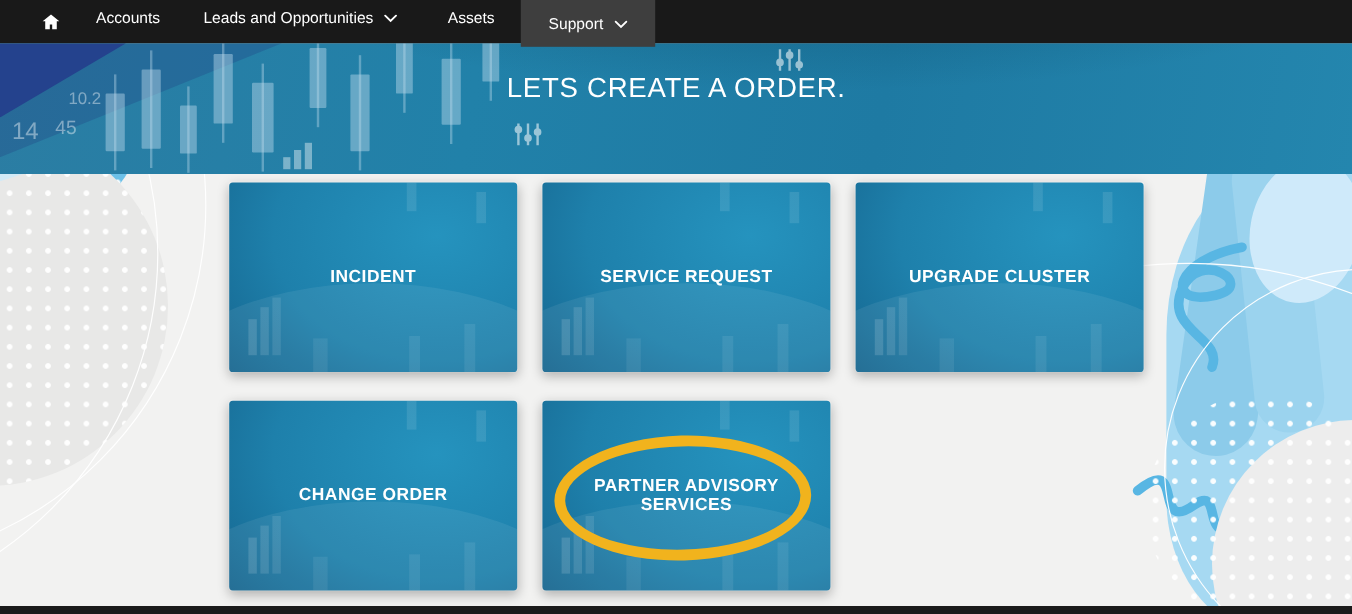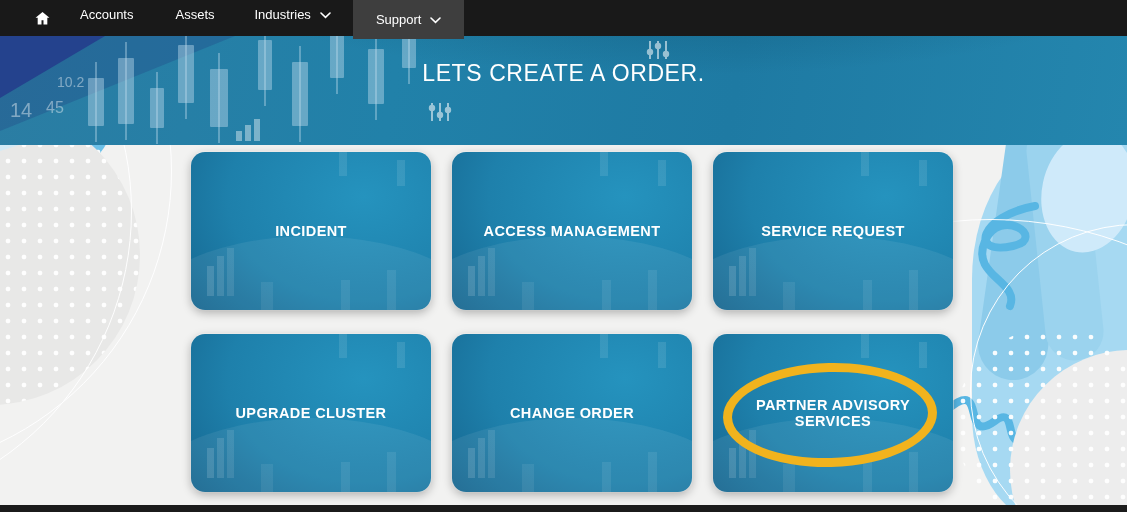--- a/index.html
+++ b/index.html
@@ -58,21 +58,21 @@
   .hair2{position:absolute;left:96px;top:-8px;width:58px;height:240px;background:#9bd3ee;border-radius:40px;transform:rotate(-6deg);}
   .face{position:absolute;left:102px;top:2px;width:92px;height:122px;background:#cfeafa;border-radius:50%;transform:rotate(12deg);}
   .script-svg{position:absolute;left:0;top:55px;}
   .dots-blob{position:absolute;left:15px;top:200px;width:185px;height:190px;border-radius:50% 42% 12% 50%;}
   .gray-circle-right{left:70px;top:221px;width:240px;height:240px;background-color:#ededed;}
   .ringR1{left:-330px;top:90px;width:760px;height:760px;}
   .ringR2{left:30px;top:95px;width:330px;height:330px;}
   
   .grid{position:absolute;left:191px;top:152px;display:grid;grid-template-columns:repeat(3,240px);
         grid-auto-rows:158px;column-gap:21px;row-gap:24px;z-index:10;}
-  .tile{position:relative;border-radius:14px;overflow:visible;cursor:pointer;
+  .tile{position:relative;border-radius:3px;overflow:visible;cursor:pointer;
     background:radial-gradient(135% 155% at 72% 28%, #2593be 0%, #1e80ab 42%, #135e87 78%, #0f5278 100%);
     box-shadow:0 3px 10px rgba(0,0,0,0.28), 0 0 0 1px rgba(255,255,255,0.5);}
   .tile-inner{position:absolute;inset:0;overflow:hidden;border-radius:3px;}
   .tile-inner::before{content:"";position:absolute;left:-28%;right:-28%;bottom:-78%;height:125%;
       border-radius:50%;background:rgba(255,255,255,0.07);}
   .tile-inner::after{content:"";position:absolute;inset:0;background-repeat:no-repeat;background-image:
       linear-gradient(rgba(255,255,255,0.14),rgba(255,255,255,0.14)),
       linear-gradient(rgba(255,255,255,0.12),rgba(255,255,255,0.12)),
       linear-gradient(rgba(255,255,255,0.10),rgba(255,255,255,0.10)),
       linear-gradient(rgba(255,255,255,0.08),rgba(255,255,255,0.08)),
@@ -177,52 +177,48 @@
 
 <div class="nav">
   <div class="nav-home">
     <svg width="17" height="17" viewBox="0 0 24 24">
       <path d="M12 2.8 L2.2 11 h3 v9.4 h5.4 v-5.8 h2.8 v5.8 h5.4 V11 h3 Z" fill="#ffffff"></path>
     </svg>
   </div>
   <div class="nav-item mlA">
     <span>Accounts</span>
   </div>
-  <div class="nav-item mlC">
-    <span>Assets</span>
-  </div>
-  <div class="nav-item mlD">
-    <span>Industries</span>
+  <div class="nav-item mlB">
+    <span>Leads and Opportunities</span>
     <span class="chev">
       <svg width="11" height="7" viewBox="0 0 11 7">
           <path d="M1 1 L5.5 5.4 L10 1" stroke="#fff" stroke-width="1.6" fill="none" stroke-linecap="round"></path>
         </svg>
     </span>
+  </div>
+  <div class="nav-item mlC">
+    <span>Assets</span>
   </div>
   <div class="nav-item active">
     <span>Support</span>
     <span class="chev">
       <svg width="11" height="7" viewBox="0 0 11 7">
           <path d="M1 1 L5.5 5.4 L10 1" stroke="#fff" stroke-width="1.6" fill="none" stroke-linecap="round"></path>
         </svg>
     </span>
   </div>
 </div>
 
 <div class="grid">
   <div class="tile">
     <div class="tile-inner"></div>
     <span class="tile-label">INCIDENT</span>
   </div>
   <div class="tile">
     <div class="tile-inner"></div>
-    <span class="tile-label">ACCESS MANAGEMENT</span>
-  </div>
-  <div class="tile">
-    <div class="tile-inner"></div>
     <span class="tile-label">SERVICE REQUEST</span>
   </div>
   <div class="tile">
     <div class="tile-inner"></div>
     <span class="tile-label">UPGRADE CLUSTER</span>
   </div>
   <div class="tile">
     <div class="tile-inner"></div>
     <span class="tile-label">CHANGE ORDER</span>
   </div>

